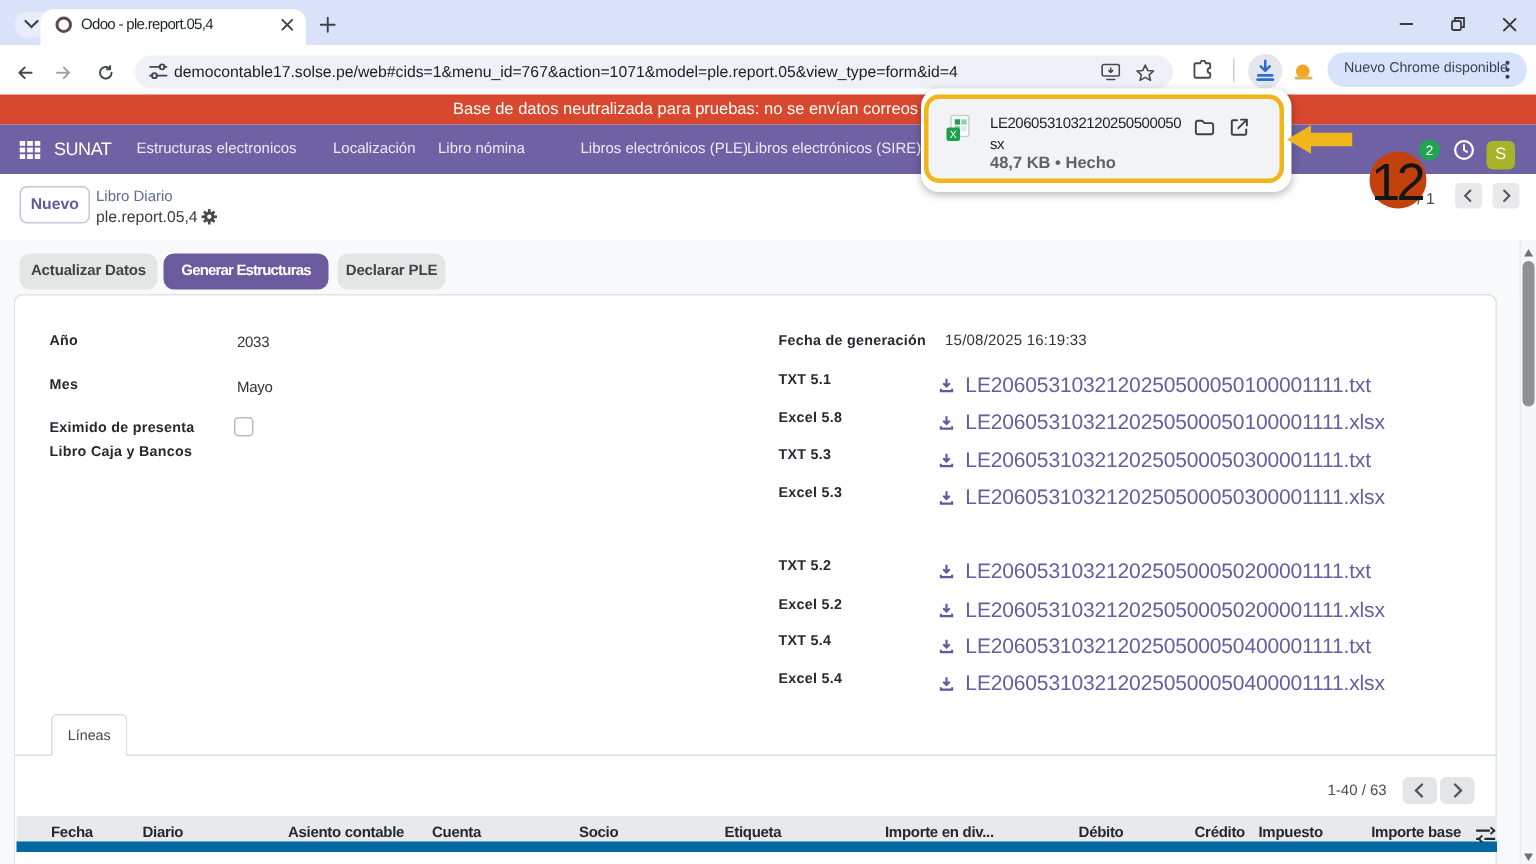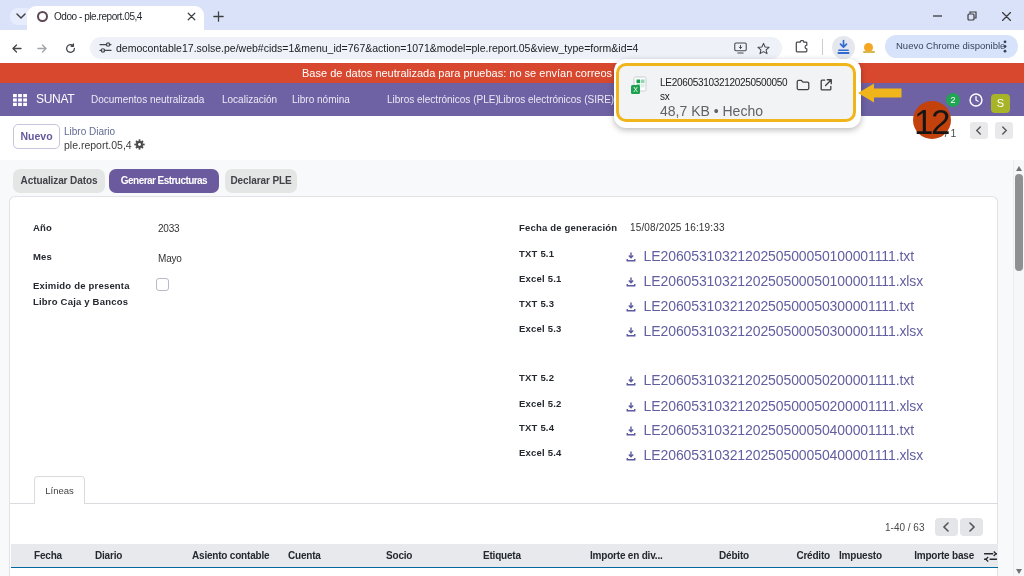--- a/index.html
+++ b/index.html
@@ -51,32 +51,32 @@
   .checkbox { position:absolute; left:146px; top:81px; width:13px; height:13px; border:1px solid #b6bcc5; border-radius:3px; background:#fff; }
 
   
   .nbline { position:absolute; left:0px; top:306px; width:988px; height:1px; background:#d9dbde; }
   .nbtab { position:absolute; left:24px; top:279px; width:51px; height:28px; background:#fff; border:1px solid #d9dbde; border-bottom:none; border-radius:4px 4px 0 0; font-size:9.5px; color:#444; text-align:center; line-height:27px; }
 
   .pager2 { position:absolute; left:875px; top:325px; font-size:10px; color:#4a4a4a; }
   .pgbtn2 { position:absolute; top:321px; width:23px; height:18px; background:#e4e5e9; border-radius:4px; }
 
   
-  .thead { position:absolute; left:1px; top:347px; width:987px; height:24px; background:#e8e9ed; border-bottom:1px solid #0369a1; }
+  .thead { position:absolute; left:1px; top:347px; width:987px; height:24px; background:#e8e9ed; border-bottom:7px solid #0369a1; }
   .th { position:absolute; top:6px; font-size:10px; font-weight:bold; letter-spacing:-0.2px; color:#24292f; white-space:nowrap; }
 
   
   .sb-track { position:absolute; left:1013px; top:160px; width:11px; height:416px; background:#f6f7f8; border-left:1px solid #ececec;}
   .sb-thumb { position:absolute; left:1015px; top:174px; width:8px; height:97px; background:#8f9092; border-radius:4px; }
 
   
   .bubble { position:absolute; left:614px; top:59px; width:247px; height:69px; background:#fff; border-radius:12px; box-shadow:0 2px 6px rgba(0,0,0,0.28); }
   .hlbox { position:absolute; left:616px; top:63px; width:240px; height:59px; border:3px solid #f0b51b; border-radius:10px; background:#f2f3f4; }
   .ptitle { position:absolute; left:660px; top:76px; font-size:10px; letter-spacing:-0.3px; color:#202124; line-height:13.5px; }
-  .psize { position:absolute; left:660px; top:103px; font-size:14px; color:#5f6368; }
+  .psize { position:absolute; left:660px; top:103px; font-size:11px; color:#5f6368;font-weight:bold; }
 
   .circle12 { position:absolute; left:913px; top:73px; width:38px; height:38px; border-radius:50%; background:#c2410c; color:#151515; font-size:35px; font-weight:normal; letter-spacing:-2.5px; text-align:center; line-height:42px; text-indent:-2px;margin-top:28px; }
 </style>
 </head>
 <body>
 
 <div class="frame">
   <div class="chev-pill"></div>
   <svg class="abs" style="left:15px;top:12px" width="12" height="8" viewBox="0 0 12 8">
       <path d="M2 2 L6 6 L10 2" stroke="#444" stroke-width="1.5" fill="none" stroke-linecap="round"></path>
@@ -163,21 +163,21 @@
         <rect x="10.2" y="0" width="3.8" height="3.2"></rect>
         <rect x="0" y="4.4" width="3.8" height="3.2"></rect>
         <rect x="5.1" y="4.4" width="3.8" height="3.2"></rect>
         <rect x="10.2" y="4.4" width="3.8" height="3.2"></rect>
         <rect x="0" y="8.8" width="3.8" height="3.2"></rect>
         <rect x="5.1" y="8.8" width="3.8" height="3.2"></rect>
         <rect x="10.2" y="8.8" width="3.8" height="3.2"></rect>
       </g>
   </svg>
   <div class="sunat">SUNAT</div>
-  <div class="nav-item" style="left:91px">Documentos neutralizada</div>
+  <div class="nav-item" style="left:91px">Estructuras electronicos</div>
   <div class="nav-item" style="left:222px">Localización</div>
   <div class="nav-item" style="left:292px">Libro nómina</div>
   <div class="nav-item" style="left:387px">Libros electrónicos (PLE)</div>
   <div class="nav-item" style="left:498px">Libros electrónicos (SIRE)</div>
 
   <div class="abs" style="left:946px;top:10px;width:14px;height:14px;border-radius:50%;background:#23a455;color:#fff;font-size:9px;text-align:center;line-height:14px;">2</div>
   <svg class="abs" style="left:969px;top:10px" width="14" height="14" viewBox="0 0 17 17">
       <circle cx="8.5" cy="8.5" r="7.2" stroke="#fff" stroke-width="1.8" fill="none"></circle>
       <path d="M8.5 4.5 V8.5 L11 10" stroke="#fff" stroke-width="1.6" fill="none" stroke-linecap="round"></path>
     </svg>
@@ -235,21 +235,21 @@
   <div class="checkbox"></div>
 
   <div class="flabel" style="left:509px;top:25px;">Fecha de generación</div>
   <div class="fval" style="left:620px;top:25px;letter-spacing:0.15px;">15/08/2025 16:19:33</div>
 
   <div class="flabel" style="left:509px;top:51px;">TXT 5.1</div>
   <div class="dlrow" style="left:616px;top:51px;"><svg width="10" height="10" viewBox="0 0 12 12" style="vertical-align:-1px">
         <path d="M6 0.5 V6.5 M3.4 4.2 L6 6.8 L8.6 4.2" stroke="#5c5aa0" stroke-width="1.7" fill="none"></path>
         <path d="M1.5 8.5 v2 h9 v-2" stroke="#5c5aa0" stroke-width="1.7" fill="none"></path>
       </svg>&nbsp; LE2060531032120250500050100001111.txt</div>
-  <div class="flabel" style="left:509px;top:76px;">Excel 5.1</div>
+  <div class="flabel" style="left:509px;top:76px;">Excel 5.8</div>
   <div class="dlrow" style="left:616px;top:76px;"><svg width="10" height="10" viewBox="0 0 12 12" style="vertical-align:-1px">
         <path d="M6 0.5 V6.5 M3.4 4.2 L6 6.8 L8.6 4.2" stroke="#5c5aa0" stroke-width="1.7" fill="none"></path>
         <path d="M1.5 8.5 v2 h9 v-2" stroke="#5c5aa0" stroke-width="1.7" fill="none"></path>
       </svg>&nbsp; LE2060531032120250500050100001111.xlsx</div>
   <div class="flabel" style="left:509px;top:101px;">TXT 5.3</div>
   <div class="dlrow" style="left:616px;top:101px;"><svg width="10" height="10" viewBox="0 0 12 12" style="vertical-align:-1px">
         <path d="M6 0.5 V6.5 M3.4 4.2 L6 6.8 L8.6 4.2" stroke="#5c5aa0" stroke-width="1.7" fill="none"></path>
         <path d="M1.5 8.5 v2 h9 v-2" stroke="#5c5aa0" stroke-width="1.7" fill="none"></path>
       </svg>&nbsp; LE2060531032120250500050300001111.txt</div>
   <div class="flabel" style="left:509px;top:126px;">Excel 5.3</div>

